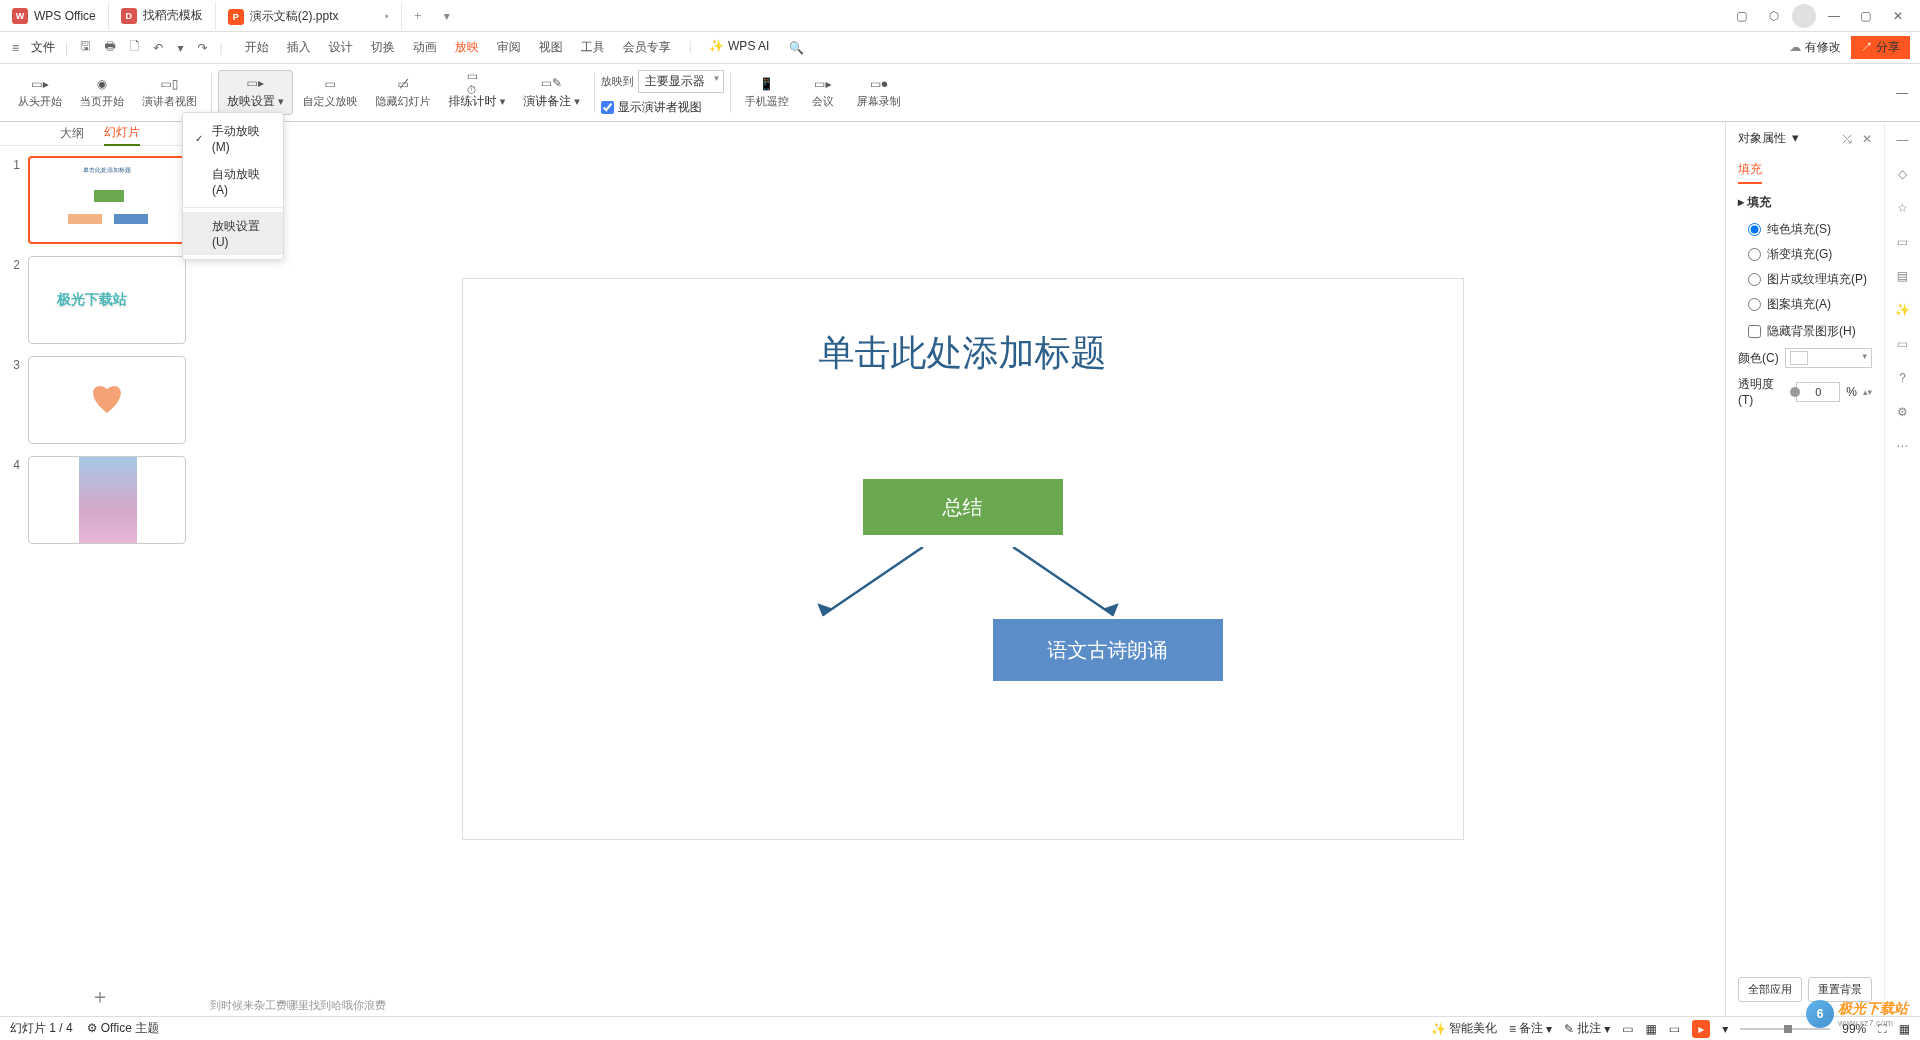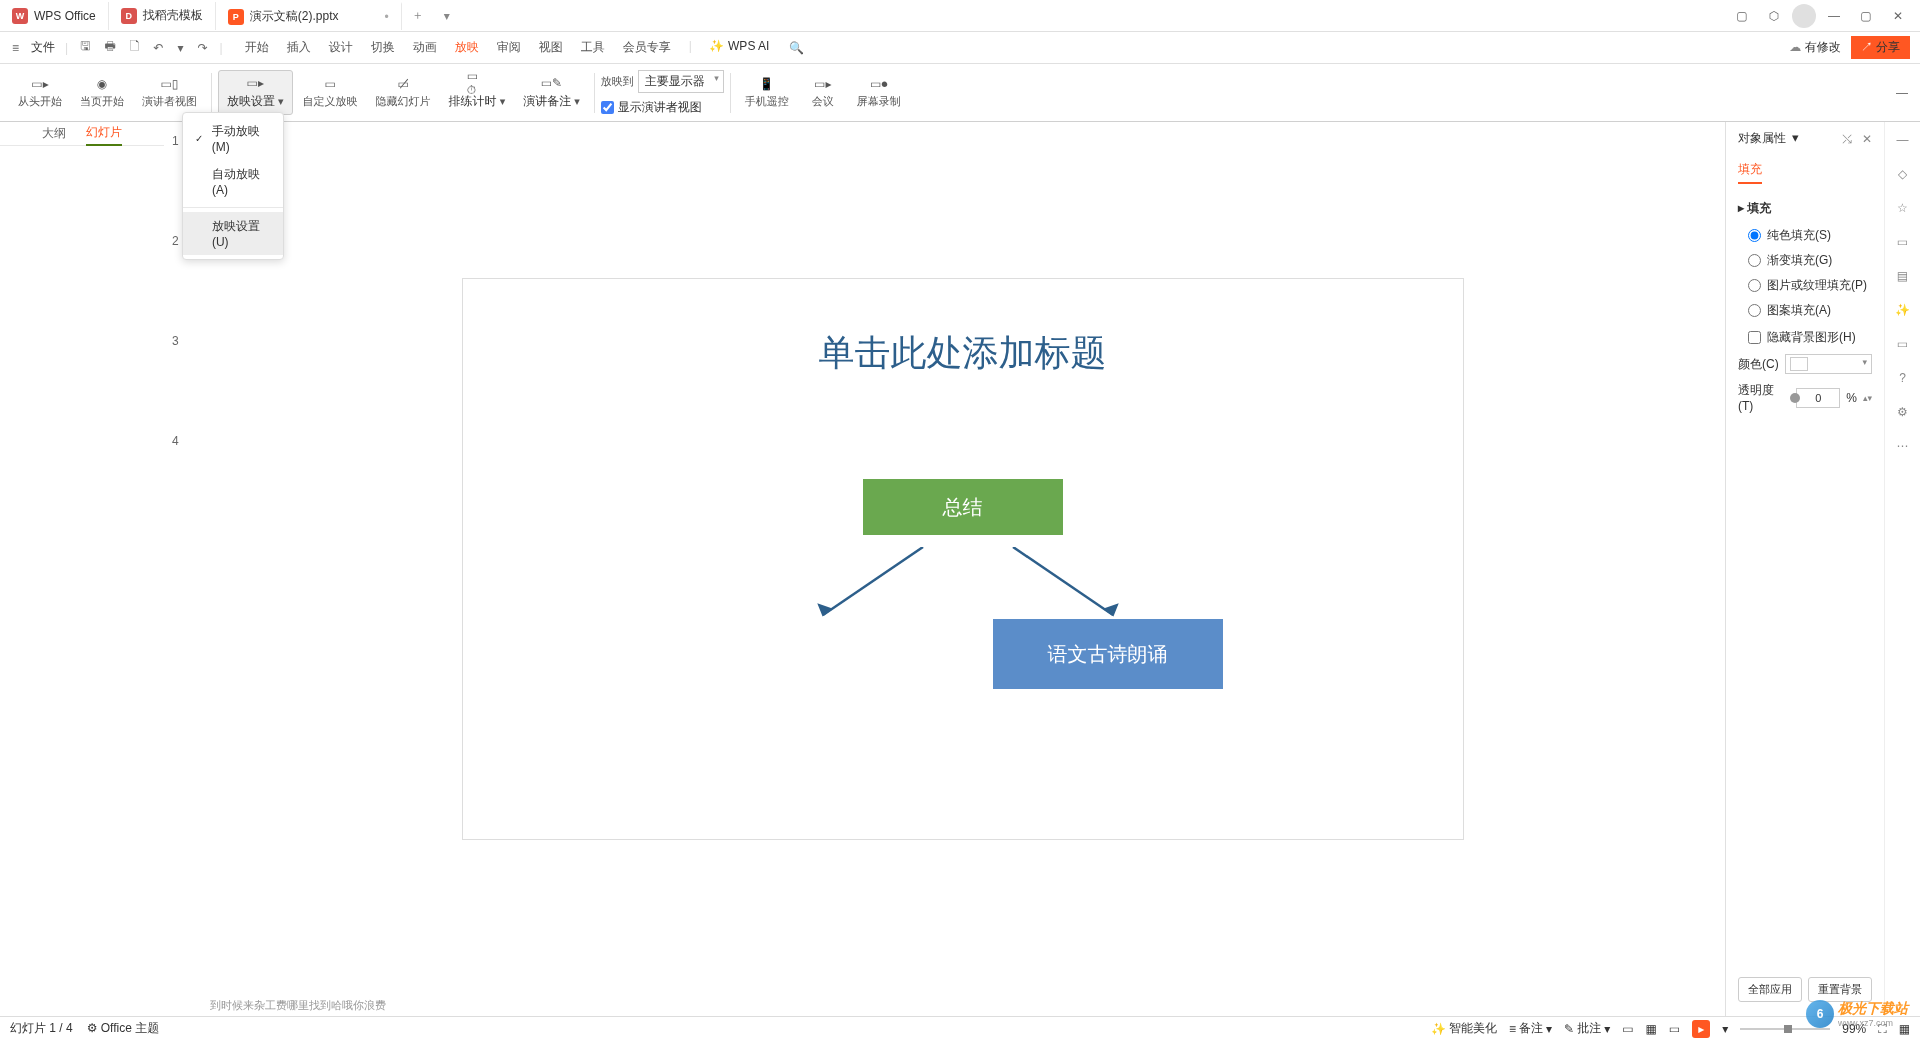--- a/index.html
+++ b/index.html
@@ -36,43 +36,43 @@
 .dropdown{position:absolute;top:112px;left:182px;width:102px;background:#fff;border:1px solid #ddd;border-radius:4px;box-shadow:0 2px 8px rgba(0,0,0,0.15);z-index:100;padding:4px 0}
 .dd-item{padding:6px 12px;font-size:12px;cursor:pointer;display:flex;align-items:center;gap:6px}
 .dd-item.hover{background:#ededed}
 .check-mark{width:12px;font-size:10px}
 .dd-sep{height:1px;background:#e8e8e8;margin:4px 0}
 .arrow{position:absolute;top:218px;left:217px;width:30px;height:40px;z-index:99;pointer-events:none}
 .main{display:flex;height:calc(100% - 122px - 24px)}
 .view-tabs{width:200px;height:24px;display:flex;align-items:center;justify-content:center;gap:20px;border-bottom:1px solid #e8e8e8}
 .vtab{font-size:12px;color:#666;cursor:pointer;padding:3px 0}
 .vtab.active{color:#ff5722;border-bottom:2px solid #4d7c0f}
-.thumbs-wrap{width:200px;display:flex;flex-direction:row}
+.thumbs-wrap{width:200px;display:flex;flex-direction:column}
 .thumbs{flex:1;overflow:auto;padding:10px 8px}
 .thumb-row{display:flex;gap:8px;margin-bottom:12px;align-items:flex-start}
 .thumb-num{font-size:12px;color:#666;width:12px;text-align:right;margin-top:2px}
 .thumb{width:158px;height:88px;border:1px solid #ccc;border-radius:4px;background:#fff;position:relative;overflow:hidden}
 .thumb.sel{border:2px solid #ff5722}
 .add-slide{display:flex;align-items:center;justify-content:center;height:40px;cursor:pointer;color:#888;font-size:20px}
 .canvas-area{flex:1;display:flex;flex-direction:column;background:#fff;position:relative}
 .canvas{flex:1;display:flex;align-items:center;justify-content:center;padding:30px}
 .slide{width:1000px;height:560px;background:#fff;box-shadow:0 0 0 1px #ddd;position:relative}
 .slide-title{position:absolute;top:50px;left:0;right:0;text-align:center;font-size:36px;color:#2d5f8b;font-weight:500}
 .box{position:absolute;color:#fff;display:flex;align-items:center;justify-content:center;font-size:20px}
 .box-green{background:#6aa84f;width:200px;height:56px;top:200px;left:400px}
 .box-orange{background:#f4b183;width:230px;height:62px;top:340px;left:270px}
-.box-blue{background:#5b8dc9;width:230px;height:70px;top:340px;left:530px}
+.box-blue{background:#5b8dc9;width:230px;height:62px;top:340px;left:530px}
 .connector{position:absolute;stroke:#2d5f8b;stroke-width:2;fill:none}
 .notes{height:20px;padding:2px 10px;font-size:11px;color:#999}
 .rightpanel{width:195px;border-left:1px solid #e0e0e0;display:flex}
 .prop-content{flex:1;padding:8px 12px;display:flex;flex-direction:column;gap:10px}
 .prop-header{display:flex;align-items:flex-start;gap:6px;font-size:13px}
 .prop-tabs{margin-top:4px}
 .prop-tab{color:#ff5722;border-bottom:2px solid #ff5722;padding-bottom:4px;display:inline-block;font-size:12px}
-.prop-section{margin-top:6px}
+.prop-section{}
 .prop-title{font-size:12px;font-weight:bold;cursor:pointer}
 .radio-group{display:flex;flex-direction:column;gap:8px;margin:10px 0 10px 10px}
 .radio-item{display:flex;align-items:center;gap:6px;font-size:12px}
 .prop-row{display:flex;align-items:center;gap:6px;font-size:12px;margin-top:8px}
 .prop-select{flex:1;border:1px solid #ccc;height:20px;position:relative}
 .prop-select::after{content:"▾";position:absolute;right:4px;top:2px;font-size:9px;color:#888}
 .color-swatch{width:18px;height:14px;background:#fff;border:1px solid #ccc;position:absolute;left:4px;top:2px}
 .prop-input{width:44px;border:1px solid #ccc;height:20px;text-align:center;font-size:11px}
 .slider{flex:1;height:2px;background:#ccc;position:relative}
 .slider::before{content:"";width:10px;height:10px;background:#999;border-radius:50%;position:absolute;left:0;top:-4px}

